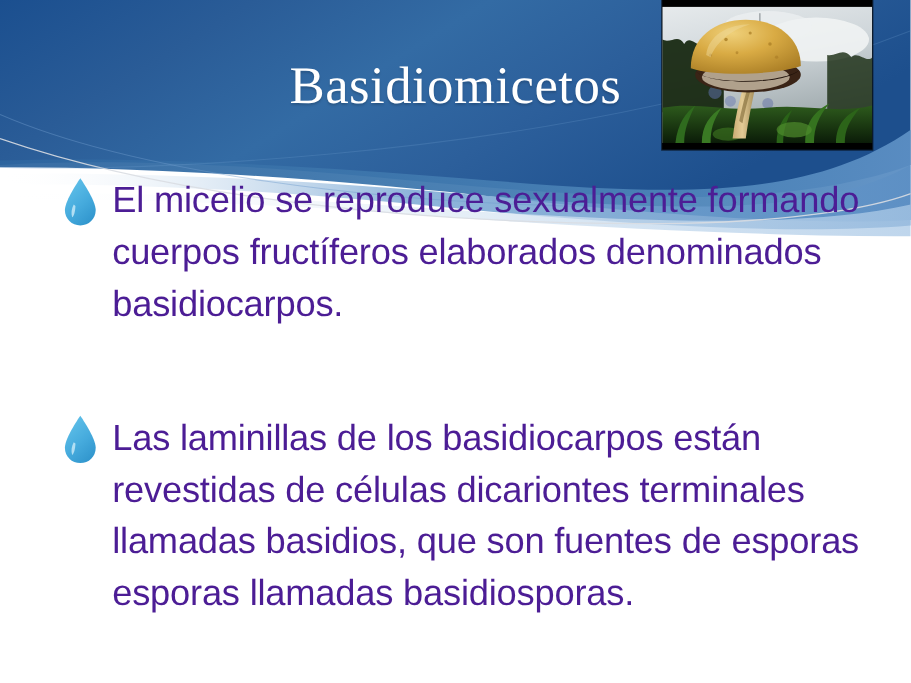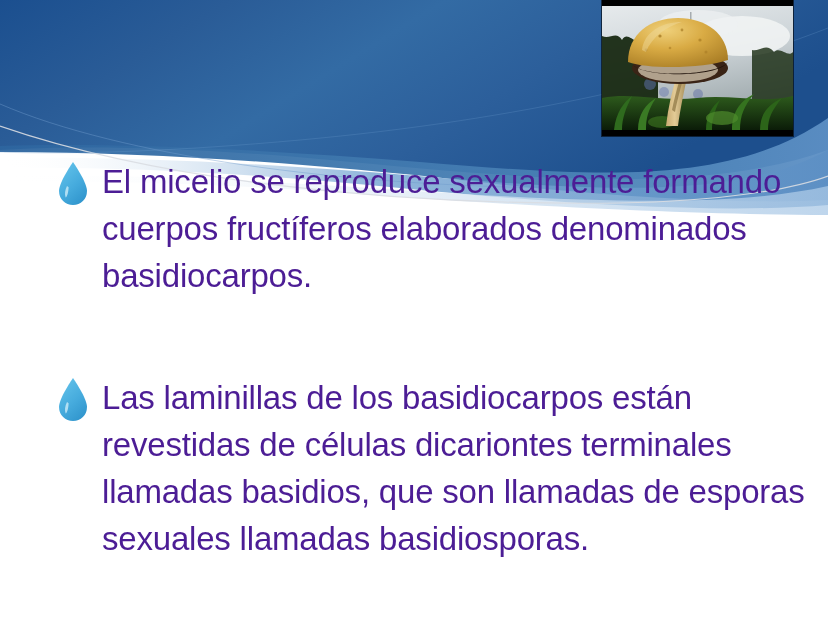--- a/index.html
+++ b/index.html
@@ -148,20 +148,21 @@
       <path d="M828,186 L828,215 C700,215 520,206 360,194 C240,185 110,180 0,182 L0,176
                C120,174 260,180 400,190 C580,202 730,208 828,186 Z" fill="url(#gradPale)" opacity="0.75"></path>
 
       <path d="M0,126 C150,178 380,206 620,203 C720,201 790,190 828,176" fill="none" stroke="#d9dde2" stroke-width="1.2" opacity="0.9"></path>
       <path d="M0,104 C120,156 340,186 560,188" fill="none" stroke="#6f9ccb" stroke-width="1" opacity="0.45"></path>
 
       <path d="M828,28 C700,78 520,120 300,140 C180,151 70,155 0,152" fill="none" stroke="#6fa0cf" stroke-width="1" opacity="0.25"></path>
     </svg>
   </div>
 
+  <div id="slide-title">Basidiomicetos</div>
 
   <div id="mushroom-photo">
     <div class="photo-inner">
       <svg width="191" height="124" viewBox="0 0 191 124" xmlns="http://www.w3.org/2000/svg">
         <defs>
           <linearGradient id="skyG" x1="0" y1="0" x2="0.3" y2="1">
             <stop offset="0%" stop-color="#e6eaec"></stop>
             <stop offset="45%" stop-color="#cfd6da"></stop>
             <stop offset="100%" stop-color="#9aa5a8"></stop>
           </linearGradient>
@@ -253,18 +254,18 @@
             <linearGradient id="dropG2" x1="0.2" y1="0" x2="0.8" y2="1">
               <stop offset="0%" stop-color="#62c2ea"></stop>
               <stop offset="55%" stop-color="#46abdd"></stop>
               <stop offset="100%" stop-color="#2f94cc"></stop>
             </linearGradient>
           </defs>
           <path d="M17,2 C17,2 31,22 31,31 C31,39.2 24.7,45 17,45 C9.3,45 3,39.2 3,31 C3,22 17,2 17,2 Z" fill="url(#dropG2)"></path>
           <path d="M11,26 C9,30 8.4,34 9.6,37.6 C11.6,36 12.4,31.4 12.6,27.2 Z" fill="#c4e7f7" opacity="0.85"></path>
         </svg>
       </span>
-      <span class="bullet-text">Las laminillas de los basidiocarpos están revestidas de células dicariontes terminales llamadas basidios, que son llamadas de esporas sexuales llamadas basidiosporas.</span>
+      <span class="bullet-text">Las laminillas de los basidiocarpos están revestidas de células dicariontes terminales llamadas basidios, que son fuentes de esporas esporas llamadas basidiosporas.</span>
     </div>
 
   </div>
 
 </div>
 
 </body></html>

